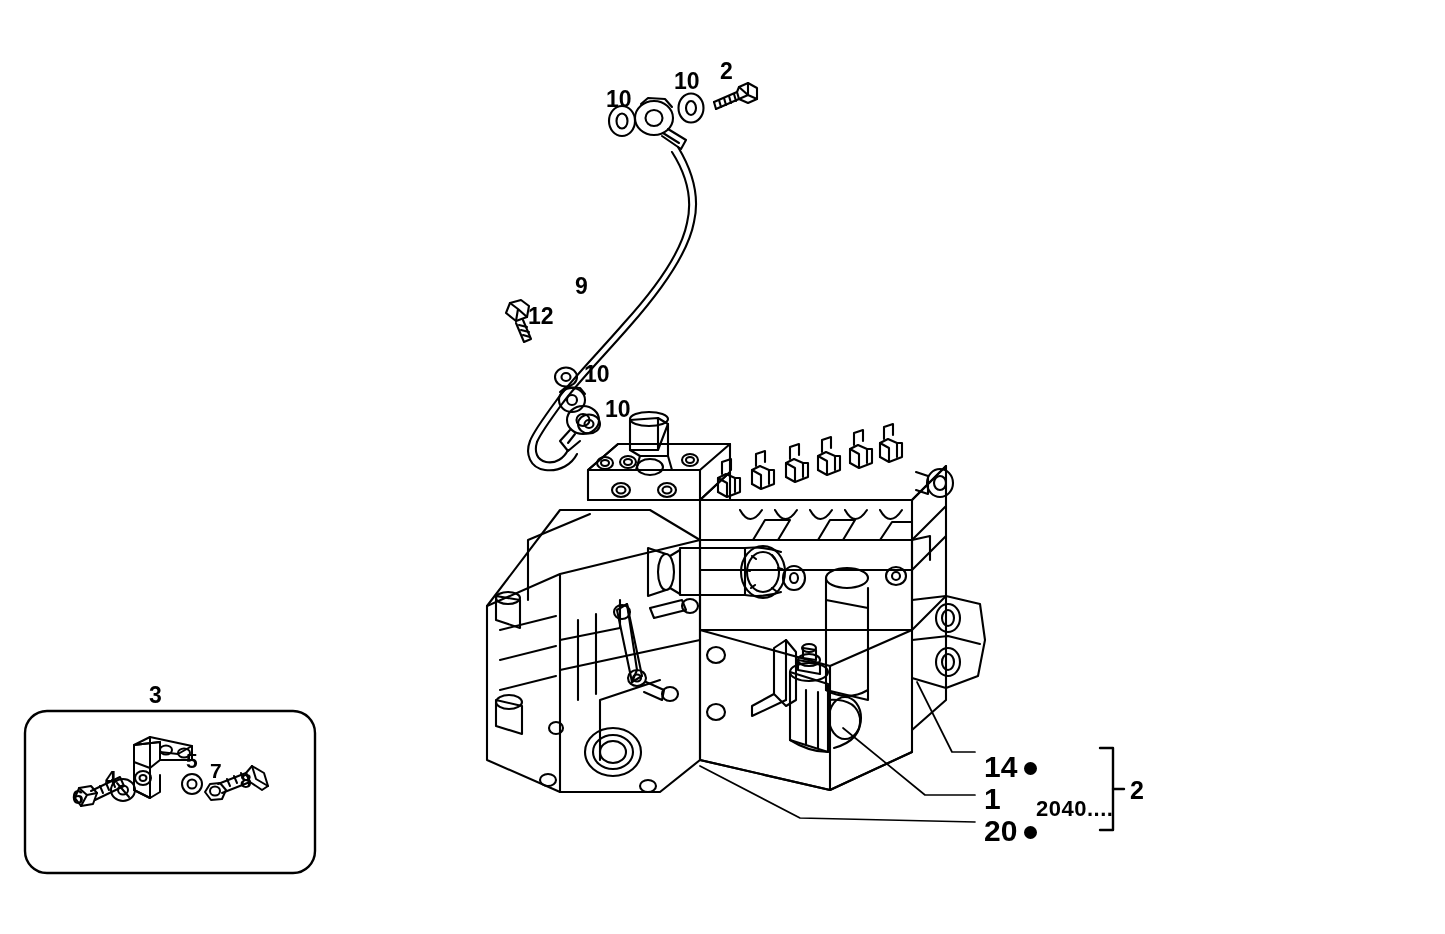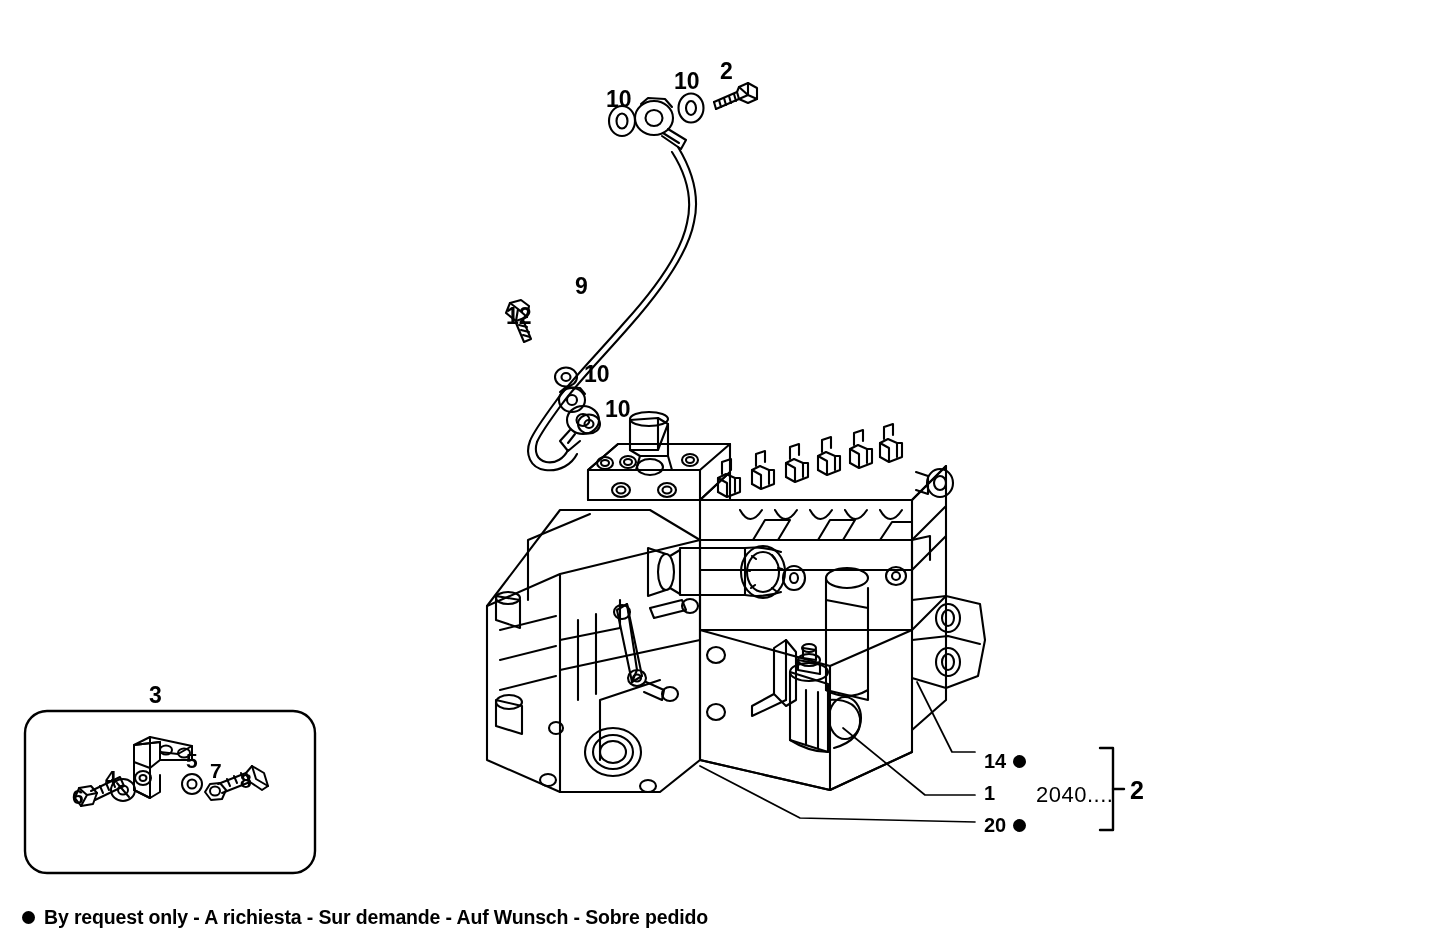--- a/index.html
+++ b/index.html
@@ -10,22 +10,22 @@
   .lbl{position:absolute;font-weight:700;color:#000;line-height:1;white-space:nowrap;}
   .lbl-sm{font-size:21px;}
   .lbl-md{font-size:23px;}
   .lbl-cal{font-size:25px;}
   .footer{position:absolute;left:22px;top:906px;font-size:19.5px;font-weight:700;
           letter-spacing:-0.15px;white-space:nowrap;}
   .bullet-dot{display:inline-block;width:13px;height:13px;border-radius:50%;
               background:#000;vertical-align:middle;margin-right:9px;margin-top:-3px;}
   .dot-inline{display:inline-block;width:13px;height:13px;border-radius:50%;
               background:#000;vertical-align:middle;margin-left:7px;margin-top:-2px;}
-  .cal-row{position:absolute;font-size:20px;font-weight:700;white-space:nowrap;text-align:right;}
-  .partnum{position:absolute;font-size:22px;font-weight:400;white-space:nowrap;letter-spacing:0.5px;}
+  .cal-row{position:absolute;font-size:30px;font-weight:700;white-space:nowrap;text-align:right;}
+  .partnum{position:absolute;font-size:22px;font-weight:700;white-space:nowrap;letter-spacing:0.5px;margin-top:14px;}
 </style>
 </head>
 <body>
 
 <div id="stage">
 
   <svg class="layer" viewBox="0 0 1445 934">
     <g fill="none" stroke="#000" stroke-width="2.1" stroke-linecap="round" stroke-linejoin="round">
 
       <g>
@@ -305,21 +305,21 @@
       </g>
 
     </g>
   </svg>
 
   <div class="lbl lbl-md" style="left:606px;top:88px;">10</div>
   <div class="lbl lbl-md" style="left:674px;top:70px;">10</div>
   <div class="lbl lbl-md" style="left:720px;top:60px;">2</div>
 
   <div class="lbl lbl-md" style="left:575px;top:275px;">9</div>
-  <div class="lbl lbl-md" style="left:506px;top:305px;">12</div>
+  <div class="lbl lbl-md" style="left:528px;top:305px;">12</div>
   <div class="lbl lbl-md" style="left:584px;top:363px;">10</div>
   <div class="lbl lbl-md" style="left:605px;top:398px;">10</div>
 
   <div class="lbl lbl-md" style="left:149px;top:684px;">3</div>
   <div class="lbl lbl-sm" style="left:72px;top:786px;">6</div>
   <div class="lbl lbl-sm" style="left:105px;top:767px;">4</div>
   <div class="lbl lbl-sm" style="left:186px;top:750px;">5</div>
   <div class="lbl lbl-sm" style="left:210px;top:760px;">7</div>
   <div class="lbl lbl-sm" style="left:240px;top:770px;">8</div>
 
@@ -329,17 +329,14 @@
   <div class="cal-row" style="left:984px;top:782px;">
     <span>1</span>
   </div>
   <div class="cal-row" style="left:984px;top:814px;">
     <span>20</span><span class="dot-inline"></span>
   </div>
 
   <div class="partnum" style="left:1036px;top:782px;">2040....</div>
   <div class="lbl lbl-cal" style="left:1130px;top:778px;">2</div>
 
-  <div class="footer">
-    <span class="bullet-dot"></span><span>By request only - A richiesta - Sur demande - Auf Wunsch - Sobre pedido</span>
-  </div>
 
 </div>
 
 </body></html>

